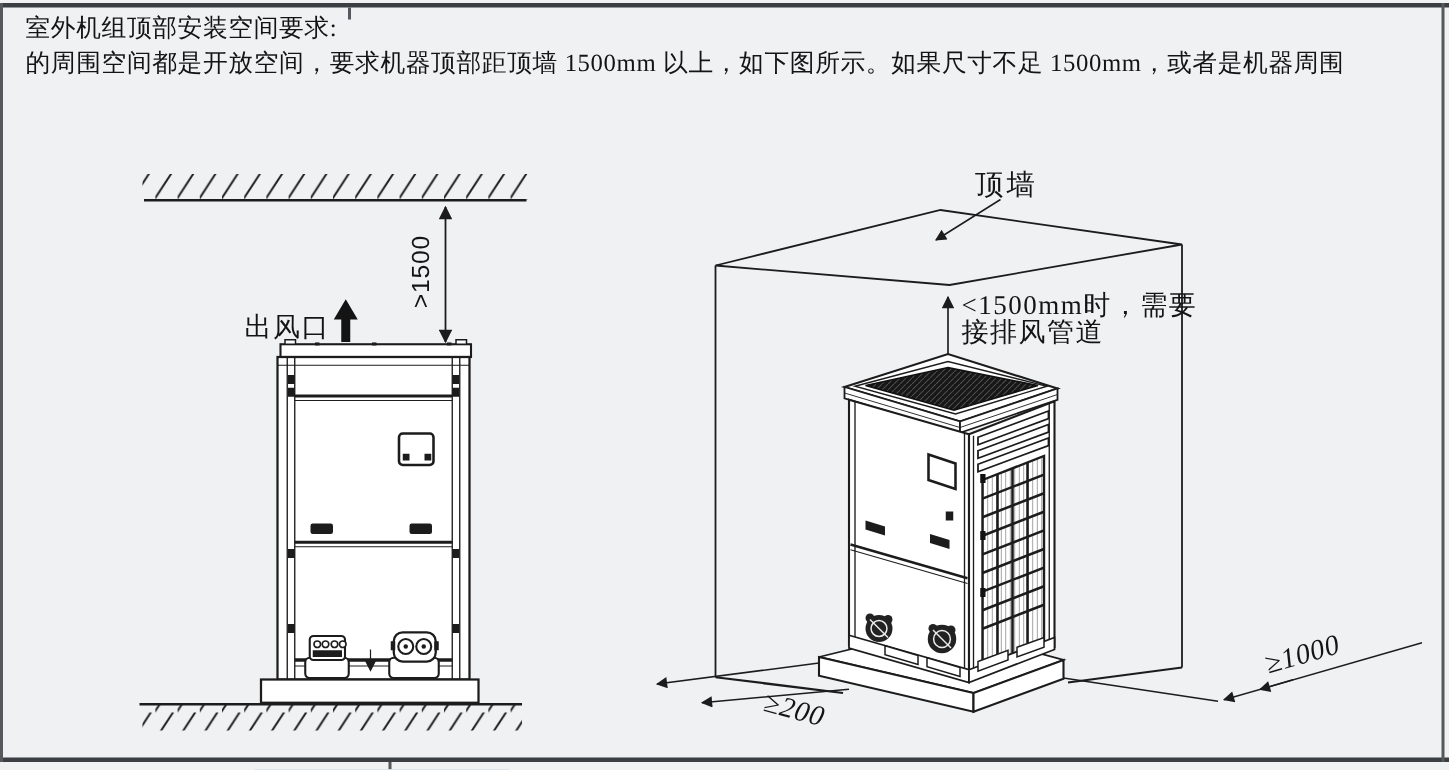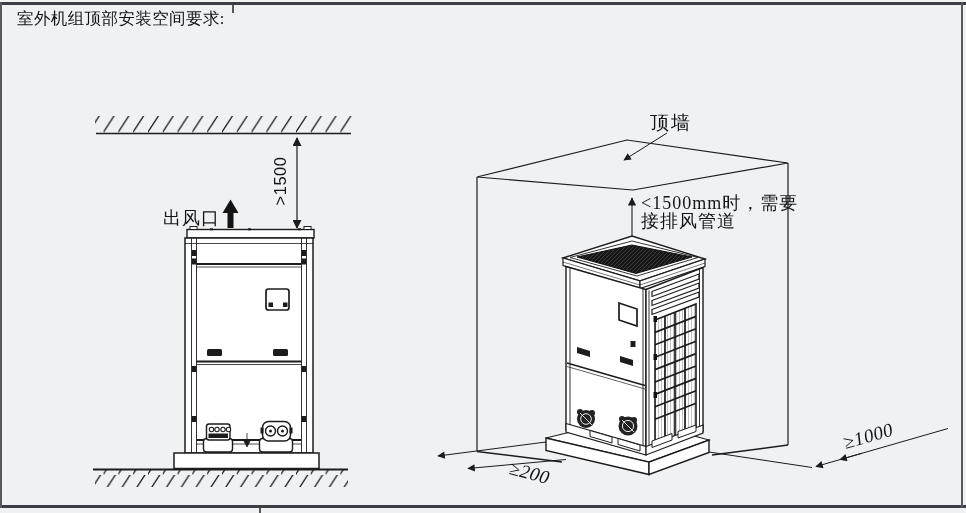--- a/index.html
+++ b/index.html
@@ -26,20 +26,21 @@
 
   <div class="b-top"></div>
   <div class="b-bottom"></div>
   <div class="b-left"></div>
   <div class="b-right"></div>
   <div class="t-top"></div>
   <div class="t-bottom"></div>
 
   <div class="text-block">
     <div>室外机组顶部安装空间要求:</div>
+    <div>的周围空间都是开放空间，要求机器顶部距顶墙 1500mm 以上，如下图所示。如果尺寸不足 1500mm，或者是机器周围</div>
   </div>
 
   <svg class="diagram-svg" width="966" height="513" viewBox="0 0 966 513">
     <defs>
       <marker id="arr" viewBox="0 0 10 10" refX="9" refY="5" markerWidth="10" markerHeight="7.5" orient="auto-start-reverse">
         <path d="M0,0 L10,5 L0,10 z" fill="#1c1c1c"></path>
       </marker>
       <pattern id="hatch" patternUnits="userSpaceOnUse" width="14.8" height="19">
         <line x1="-2" y1="21" x2="13" y2="-2" stroke="#1c1c1c" stroke-width="1.3"></line>
       </pattern>

